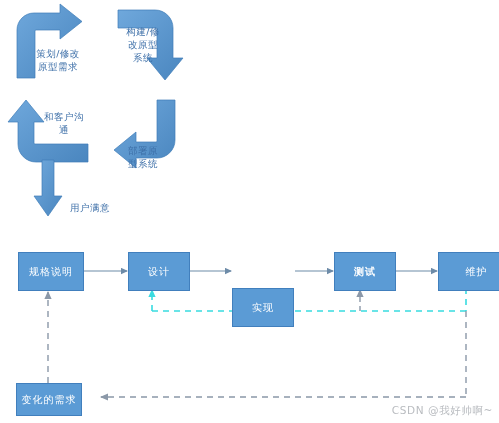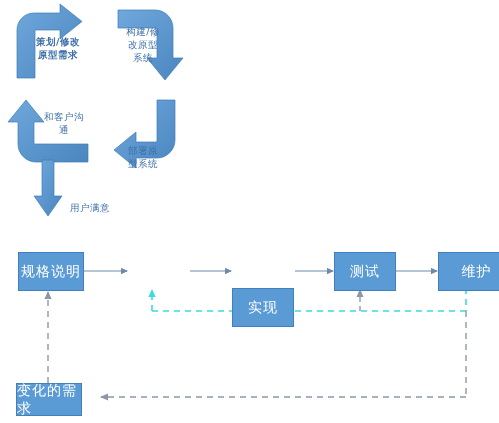--- a/index.html
+++ b/index.html
@@ -34,21 +34,21 @@
     text-align: center;
     letter-spacing: 0.5px;
     white-space: pre-line;
   }
   .proc-box {
     position: absolute;
     box-sizing: border-box;
     background: #5b9bd5;
     border: 1px solid #417fbd;
     color: #ffffff;
-    font-size: 14px;
+    font-size: 10px;
     letter-spacing: 1px;
     display: flex;
     align-items: center;
     justify-content: center;
   }
   .watermark {
     position: absolute;
     right: 6px;
     bottom: 5px;
     color: #b9bcc0;
@@ -174,50 +174,54 @@
     <g>
       <line x1="466" y1="311" x2="466" y2="397" stroke="#8b98a8" stroke-width="1.4" stroke-dasharray="6 5"></line>
       <line x1="466" y1="397" x2="101" y2="397" stroke="#8b98a8" stroke-width="1.4" stroke-dasharray="6 5" marker-end="url(#mGray)"></line>
     </g>
 
     <g>
       <line x1="48" y1="383" x2="48" y2="292" stroke="#8b98a8" stroke-width="1.4" stroke-dasharray="6 5" marker-end="url(#mGray)"></line>
     </g>
   </svg>
 
-  <div class="arrow-label" style="left:22px; top:35px; width:72px;font-weight:bold;">策划/修改
+  <div class="arrow-label" style="left:22px; top:47px; width:72px;">策划/修改
 原型需求</div>
 
   <div class="arrow-label" style="left:117px; top:25px; width:52px;">构建/修
 改原型
 系统</div>
 
   <div class="arrow-label" style="left:32px; top:110px; width:64px;">和客户沟
 通</div>
 
   <div class="arrow-label" style="left:118px; top:110px; width:50px;margin-top:34px;">部署原
 型系统</div>
 
   <div class="arrow-label" style="left:52px; top:202px; width:58px; text-align:right;font-family:Liberation Mono, monospace;">用户满意</div>
 
   <div class="proc-box" style="left:18px; top:252px; width:66px; height:39px;">
     <span>规格说明</span>
   </div>
 
+  <div class="proc-box" style="left:128px; top:252px; width:62px; height:39px;">
+    <span>设计</span>
+  </div>
 
   <div class="proc-box" style="left:232px; top:252px; width:62px; height:39px;margin-top:36px;">
     <span>实现</span>
   </div>
 
-  <div class="proc-box" style="left:334px; top:252px; width:62px; height:39px;">
+  <div class="proc-box" style="left:334px; top:252px; width:62px; height:39px;font-weight:bold;">
     <span>测试</span>
   </div>
 
   <div class="proc-box" style="left:438px; top:252px; width:77px; height:39px;">
     <span>维护</span>
   </div>
 
   <div class="proc-box" style="left:16px; top:383px; width:66px; height:33px;">
     <span>变化的需求</span>
   </div>
 
+  <div class="watermark">CSDN @我好帅啊~</div>
 
 </div>
 
 </body></html>

